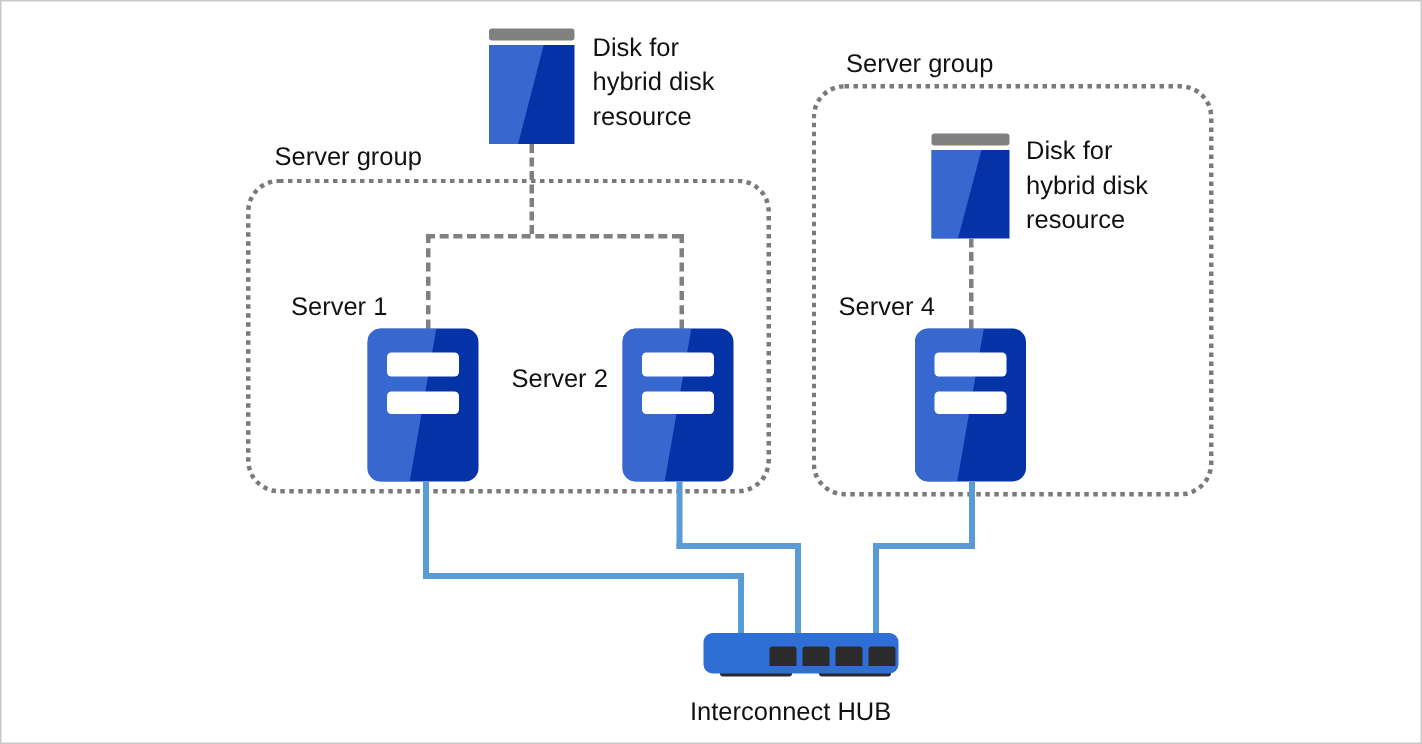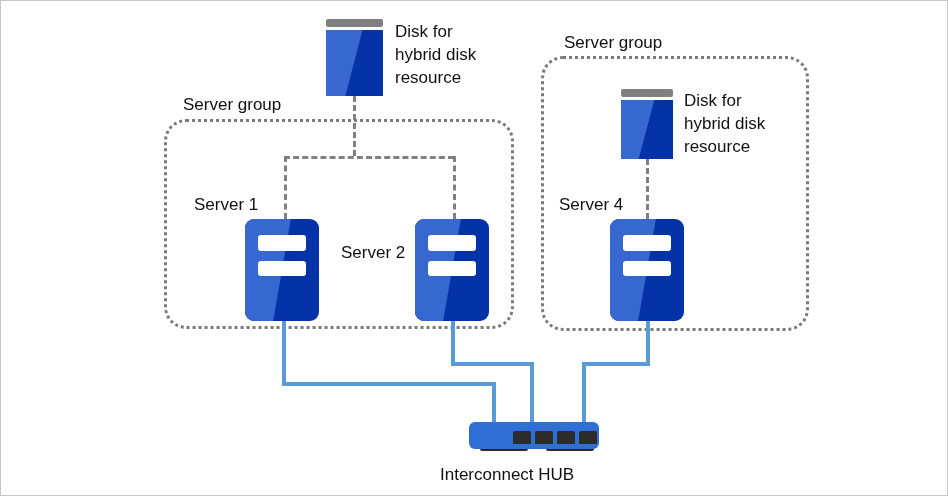--- a/index.html
+++ b/index.html
@@ -185,15 +185,15 @@
   <div class="net-seg" style="left:581px; top:361px; width:4px; height:62px;"></div>
 
   <div class="hub-foot" style="left:479px; top:444px; width:48px;"></div>
   <div class="hub-foot" style="left:545px; top:444px; width:48px;"></div>
   <div class="hub-body" style="left:468px; top:421px; width:130px; height:27px;">
     <div class="hub-port" style="left:44px; top:9px; width:18px; height:13px;"></div>
     <div class="hub-port" style="left:66px; top:9px; width:18px; height:13px;"></div>
     <div class="hub-port" style="left:88px; top:9px; width:18px; height:13px;"></div>
     <div class="hub-port" style="left:110px; top:9px; width:18px; height:13px;"></div>
   </div>
-  <div class="label" style="left:439px; top:462px;">Interconnect HUB</div>
+  <div class="label" style="left:459px; top:462px;">Interconnect HUB</div>
 
 </div>
 
 </body></html>

